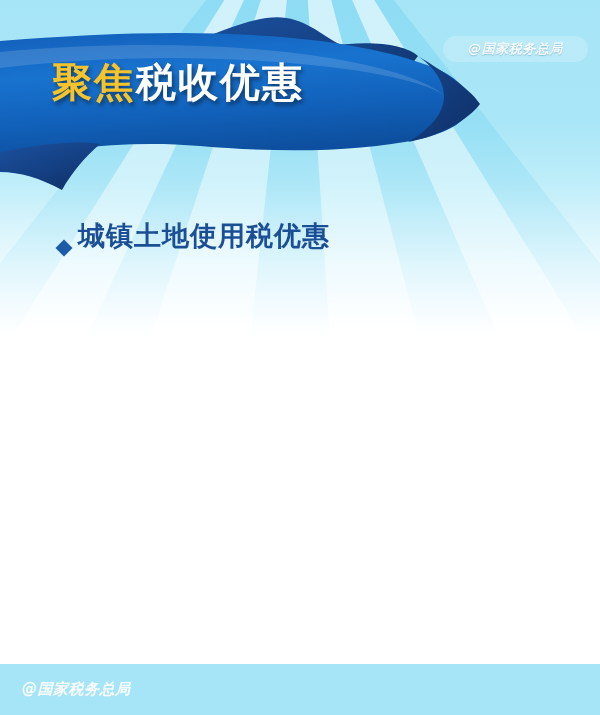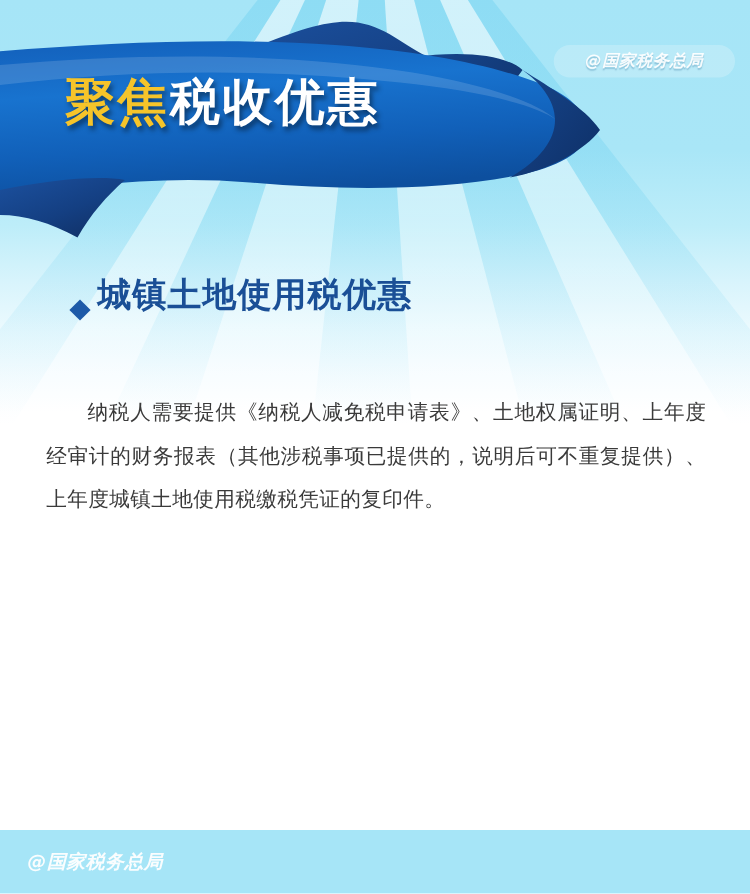--- a/index.html
+++ b/index.html
@@ -238,20 +238,19 @@
   <div class="wm-top">
     <span>@国家税务总局</span>
   </div>
 
   <div class="subtitle">
     <div class="diamond"></div>
     <div class="subtitle-text">城镇土地使用税优惠</div>
   </div>
 
   <div class="body-copy">
-    <p class="para">纳税人需要提供《纳税人减免税申请表》、土地权属证明、上年度经审计的财务报表（其他涉税事项已提供的，说明后可不重复提供）、上年度城镇土地使用税缴税凭证的复印件。</p>
   </div>
 
   <div class="footer">
     <span>@国家税务总局</span>
   </div>
 
 </div>
 
 </body></html>

